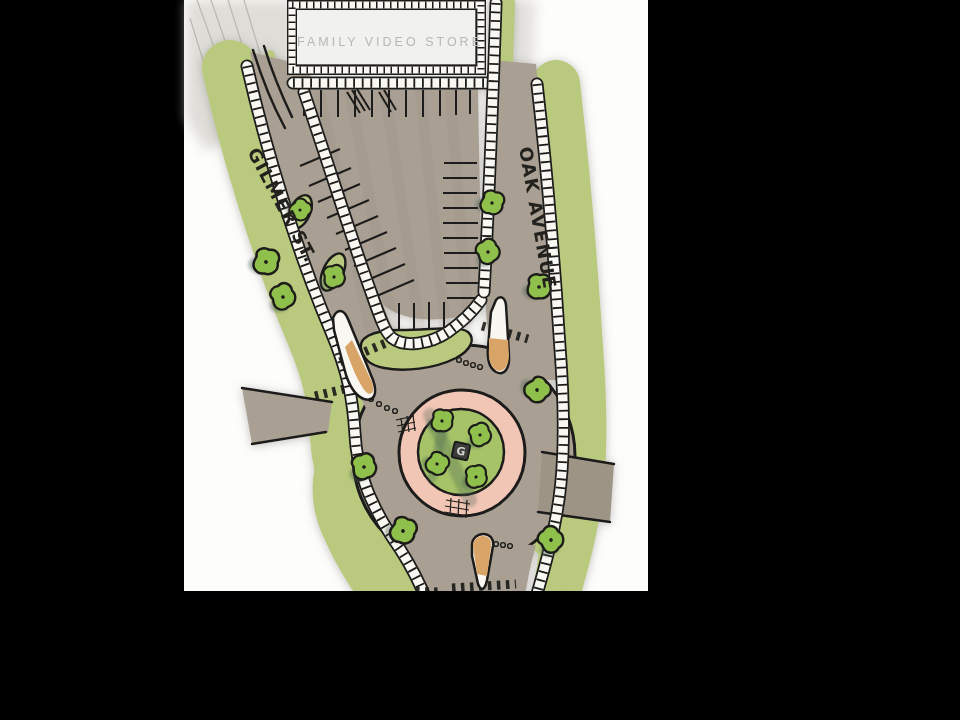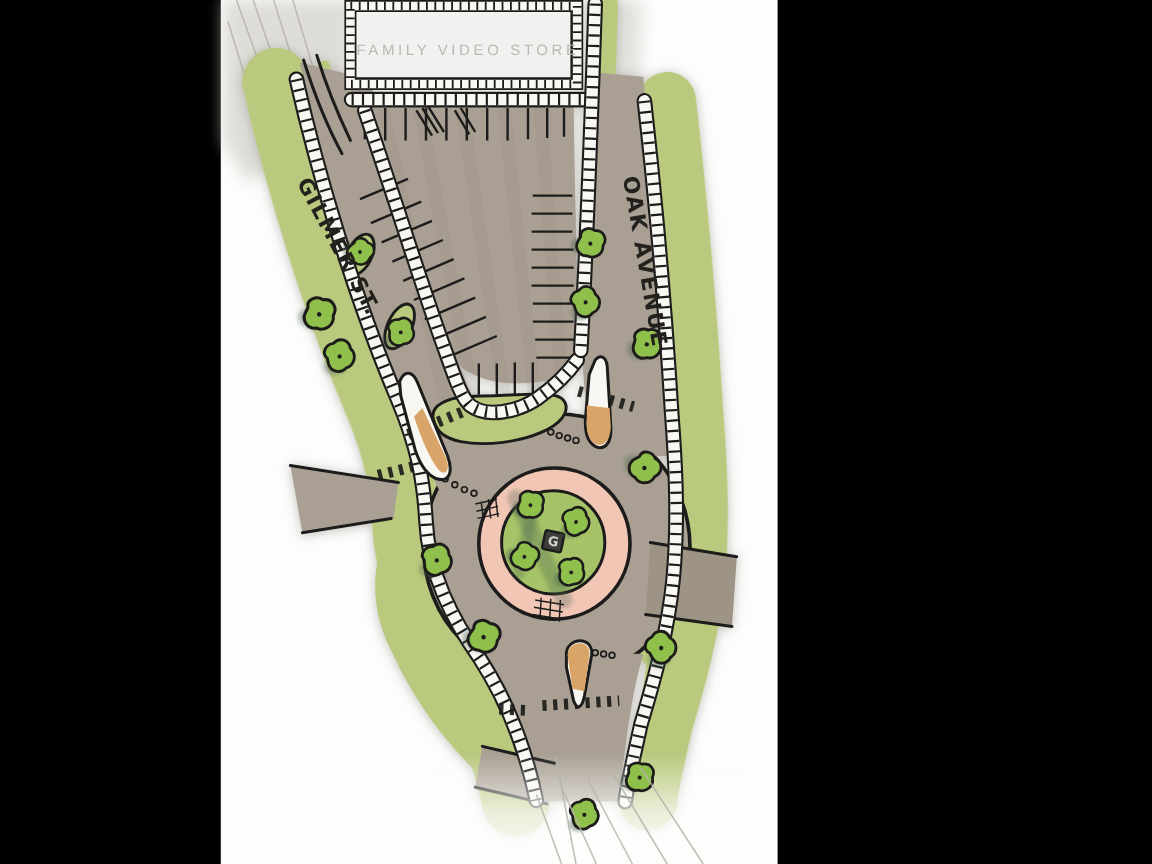--- a/index.html
+++ b/index.html
@@ -1,16 +1,16 @@
 <!DOCTYPE html>
 <html style="--c-slide_bar: #000000; --c-paper: #fdfdfc; --c-wash: #cfccc6; --c-asphalt: #a9a093; --c-asphalt_dark: #9e9486; --c-lawn: #b9c97d; --c-tree: #8fc04c; --c-tree_shadow: #45604f; --c-island_green: #a6c368; --c-apron_pink: #f2c6b5; --c-island_tan: #d8a468; --c-sidewalk: #f8f7f2; --c-ink: #1d1c1a; --c-building_fill: #f1f1ef; --c-building_text: #b9b8b4; --c-pencil: #b6b3aa;"><head>
 <meta charset="utf-8">
 <style>
   html,body{margin:0;padding:0;background:#000;}
-  .stage{position:relative;width:960px;height:720px;overflow:hidden;background:#000;
+  .stage{position:relative;width:960px;height:591px;overflow:hidden;background:#000;
          font-family:"Liberation Sans",sans-serif;}
   svg{display:block;}
   .bar{fill:var(--c-slide_bar);}
   .paper{fill:var(--c-paper);}
   .wash{fill:var(--c-wash);}
   .asph{fill:var(--c-asphalt);}
   .asphd{fill:var(--c-asphalt_dark);}
   .lawn-f{fill:var(--c-lawn);stroke:none;}
   .lawn-s{stroke:var(--c-lawn);fill:none;stroke-linecap:round;stroke-linejoin:round;}
   .isl{fill:var(--c-lawn);stroke:var(--c-ink);stroke-width:2.4;}

